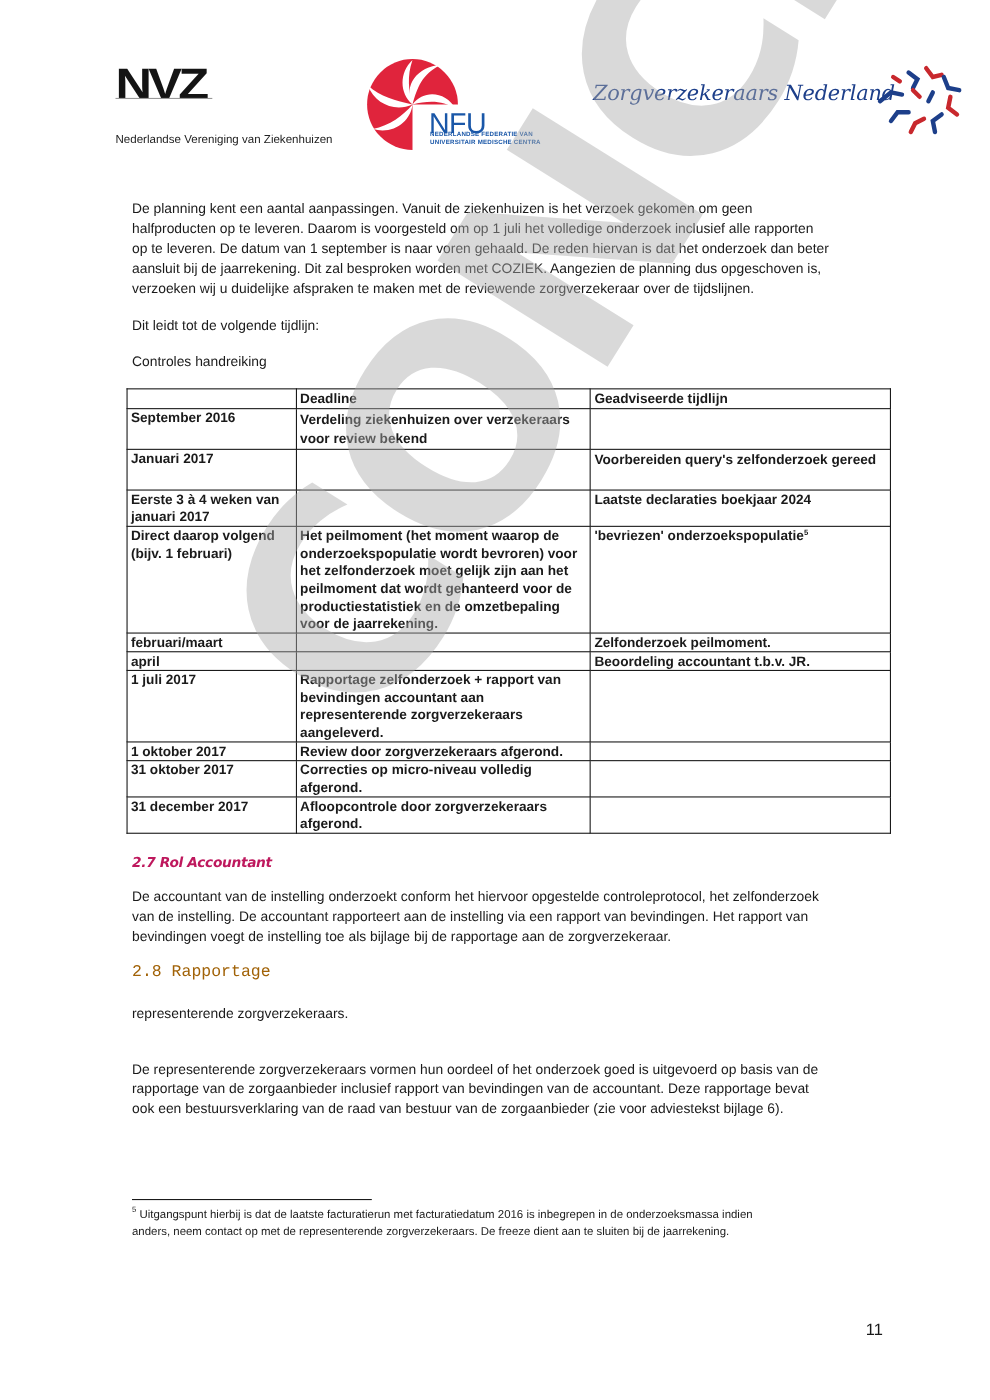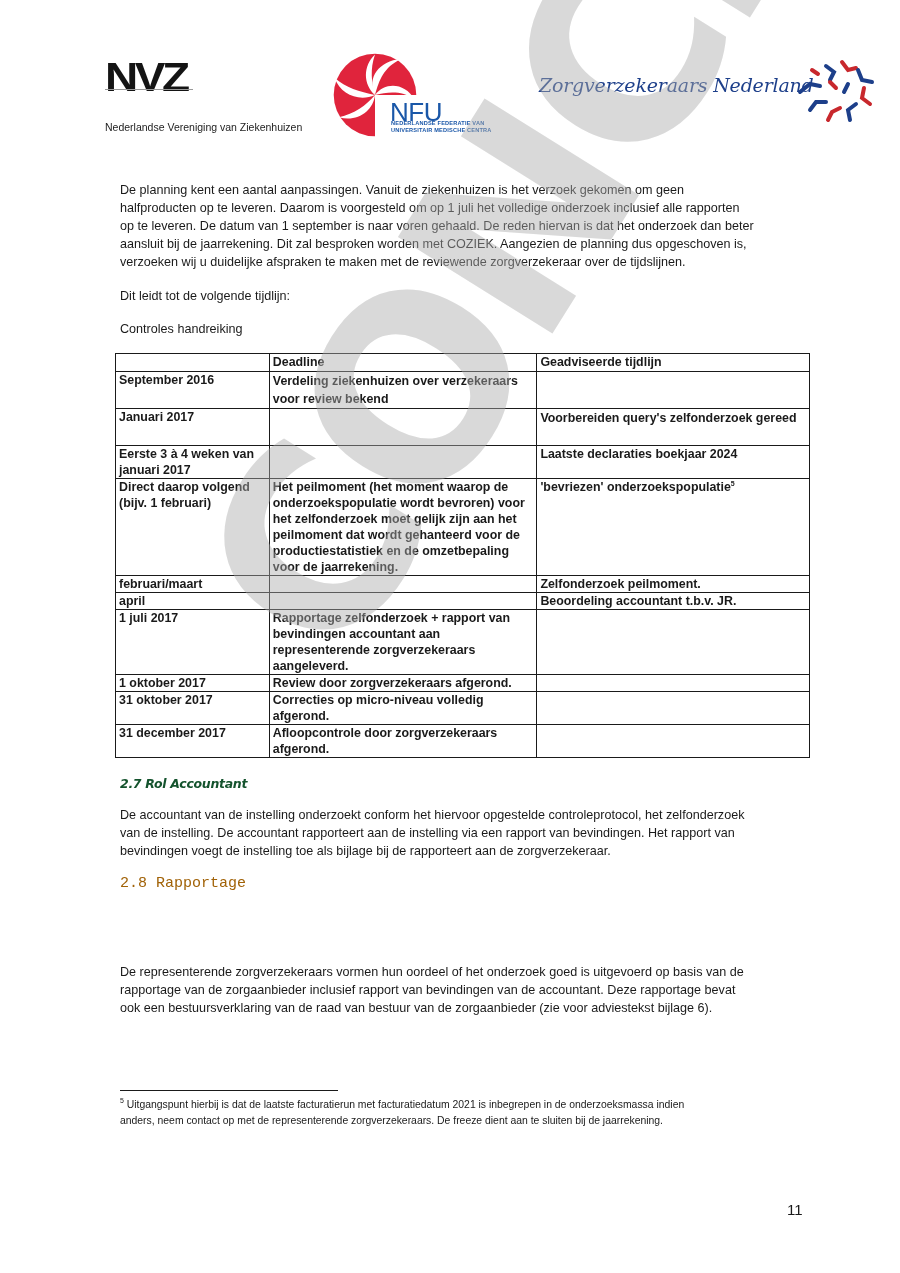--- a/index.html
+++ b/index.html
@@ -29,21 +29,21 @@
   .para span.line { display: block; white-space: nowrap; }
 
   
   table.tl { position: absolute; left: 103px; top: 353px; width: 695px; border-collapse: collapse;
              font-size: 12.4px; line-height: 16px; color: #1a1a1a; font-weight: bold; }
   table.tl td { border: 1.5px solid #1a1a1a; vertical-align: top; padding: 0 3px 0 3px; }
   table.tl col.c1 { width: 154px; } table.tl col.c2 { width: 268px; } table.tl col.c3 { width: 273px; }
   sup { font-size: 7px; line-height: 0; vertical-align: 5px; }
 
   .h27 { position: absolute; left: 108px; top: 776px; font-family: "DejaVu Sans", sans-serif; font-style: italic;
-         font-weight: bold; font-size: 12.5px; color: #14532d; letter-spacing: -0.3px; }
+         font-weight: bold; font-size: 12.5px; color: #be185d; letter-spacing: -0.3px; }
   .h28 { position: absolute; left: 108px; top: 875px; font-family: Liberation Mono, monospace; font-size: 15px; color: #a16207; }
 
   .fn-rule { position: absolute; left: 108px; top: 1090px; width: 218px; height: 1px; background: #1a1a1a; }
   .fn { position: absolute; left: 108px; top: 1097px; width: 690px; font-size: 10.4px; line-height: 16px; color: #1a1a1a; }
   .fn span.line { display: block; white-space: nowrap; }
   .pagenum { position: absolute; left: 775px; top: 1201px; font-size: 15px; color: #1a1a1a; }
 
   .watermark { position: absolute; left: 150px; top: 560px; font-family: "DejaVu Sans", sans-serif; font-weight: bold;
                font-size: 250px; color: rgba(170,170,170,0.45); transform: rotate(-58deg); transform-origin: left top;
                white-space: nowrap; letter-spacing: -10px; pointer-events: none; line-height: 1; }
@@ -171,34 +171,35 @@
       <td>Afloopcontrole door zorgverzekeraars afgerond.</td>
       <td></td>
     </tr>
   </tbody>
     </table>
 
   <div class="h27">2.7 Rol Accountant</div>
   <div class="para" style="top:806px;">
     <span class="line">De accountant van de instelling onderzoekt conform het hiervoor opgestelde controleprotocol, het zelfonderzoek</span>
     <span class="line">van de instelling. De accountant rapporteert aan de instelling via een rapport van bevindingen. Het rapport van</span>
-    <span class="line">bevindingen voegt de instelling toe als bijlage bij de rapporteert aan de zorgverzekeraar.</span>
+    <span class="line">bevindingen voegt de instelling toe als bijlage bij de rapportage aan de zorgverzekeraar.</span>
   </div>
 
   <div class="h28">2.8 Rapportage</div>
   <div class="para" style="top:912px;">
+    <span class="line">representerende zorgverzekeraars.</span>
   </div>
   <div class="para" style="top:963px;">
     <span class="line">De representerende zorgverzekeraars vormen hun oordeel of het onderzoek goed is uitgevoerd op basis van de</span>
     <span class="line">rapportage van de zorgaanbieder inclusief rapport van bevindingen van de accountant. Deze rapportage bevat</span>
     <span class="line">ook een bestuursverklaring van de raad van bestuur van de zorgaanbieder (zie voor adviestekst bijlage 6).</span>
   </div>
 
   <div class="fn-rule"></div>
   <div class="fn">
-    <span class="line"><sup>5</sup><span> Uitgangspunt hierbij is dat de laatste facturatierun met facturatiedatum 2021 is inbegrepen in de onderzoeksmassa indien</span></span>
+    <span class="line"><sup>5</sup><span> Uitgangspunt hierbij is dat de laatste facturatierun met facturatiedatum 2016 is inbegrepen in de onderzoeksmassa indien</span></span>
     <span class="line">anders, neem contact op met de representerende zorgverzekeraars. De freeze dient aan te sluiten bij de jaarrekening.</span>
   </div>
 
   <div class="pagenum">11</div>
 
   <div class="watermark">CONCEPT</div>
 </div>
 
 </body></html>

